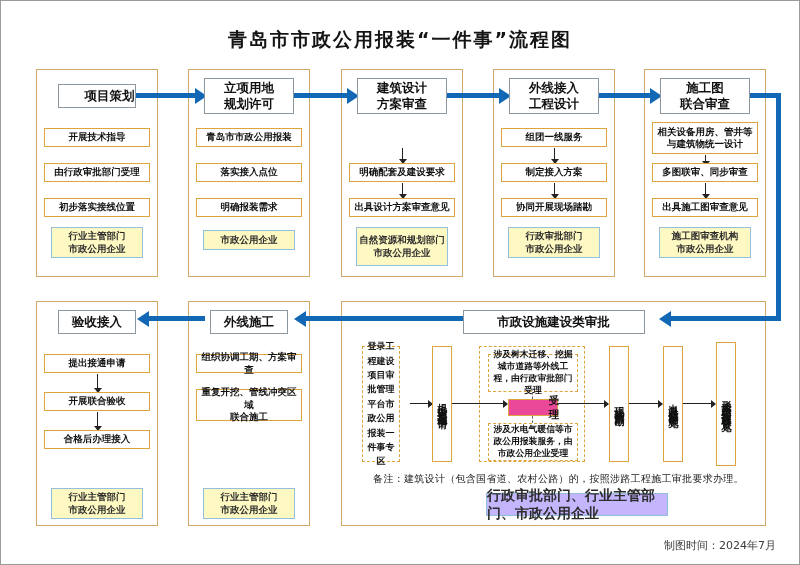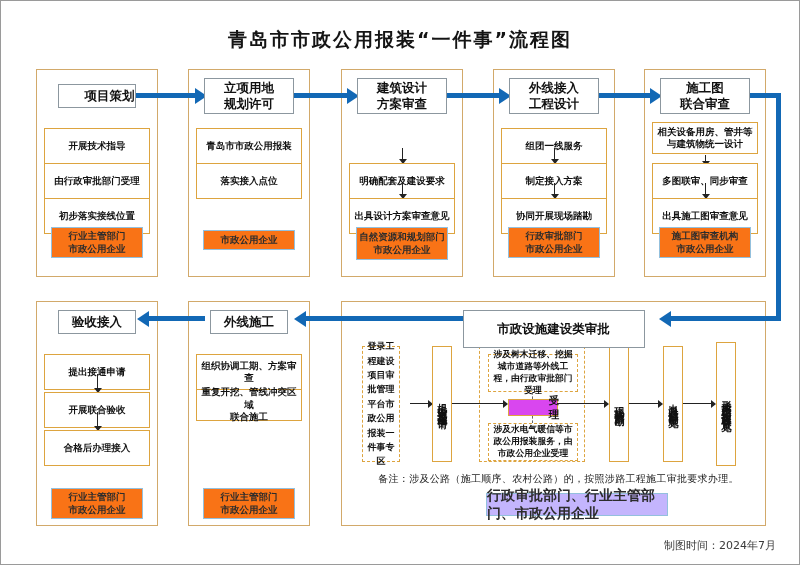--- a/index.html
+++ b/index.html
@@ -16,24 +16,24 @@
   .colb { position:absolute; top:300px; width:122px; height:225px; border:1.5px solid #d2a96a; background:#fff; }
 
   .hdr { position:absolute; left:50%; transform:translateX(-50%); background:#fff;
          border:1.5px solid #8c979f; display:flex; align-items:center; justify-content:center;
          font-size:12.5px; font-weight:bold; color:#111; text-align:center;
          white-space:pre-line; line-height:1.25; z-index:3; }
   .h1 { width:78px; height:24px; top:14px;padding-left:25px; }
   .h2 { width:90px; height:36px; top:8px; }
   .hb { width:78px; height:24px; top:8px; }
 
-  .step { position:absolute; left:7px; right:7px; height:36px; border:1.4px solid #dda43f; background:#fff;
+  .step { position:absolute; left:7px; right:7px; height:19px; border:1.4px solid #dda43f; background:#fff;
           display:flex; align-items:center; justify-content:center; text-align:center;
           font-size:9.5px; font-weight:bold; color:#111; white-space:pre-line; line-height:1.3; word-break:break-all; }
-  .dept { position:absolute; left:14px; right:14px; border:1px solid #93c0dd; background:#f97316;
+  .dept { position:absolute; left:14px; right:14px; border:1px solid #93c0dd; background:#fef9c3;
           display:flex; align-items:center; justify-content:center; text-align:center;
           font-size:9.5px; font-weight:bold; color:#2c2c2c; white-space:pre-line; line-height:1.35; }
 
   
   .sarrow { position:absolute; left:50%; width:1.2px; height:12px; background:#222; }
   .sarrow::after { content:''; position:absolute; left:-3.4px; bottom:-4px;
                    border-top:5px solid #222; border-left:4px solid transparent; border-right:4px solid transparent; }
 
   
   .bseg  { position:absolute; background:#1268b5; z-index:2; }
@@ -50,21 +50,21 @@
            writing-mode:vertical-rl; text-orientation:upright;
            display:flex; align-items:center; justify-content:center;
            font-size:10px; font-weight:bold; color:#111; letter-spacing:2px; }
   .portal{ position:absolute; border:1.2px dashed #dda43f; background:#fff;
            display:flex; align-items:center; justify-content:center; text-align:center;
            font-size:9px; font-weight:bold; color:#111; line-height:1.6; word-break:break-all; padding:2px 3px; }
   .group { position:absolute; border:1.2px dashed #dda43f; }
   .route { position:absolute; border:1.2px dashed #dda43f; background:#fff;
            display:flex; align-items:center; justify-content:center; text-align:center;
            font-size:8.8px; font-weight:bold; color:#111; line-height:1.35; word-break:break-all; padding:1px 2px; }
-  .accept{ position:absolute; border:1.4px solid #dda43f; background:#d946ef;
+  .accept{ position:absolute; border:1.4px solid #dda43f; background:#ec4899;
            display:flex; align-items:center; justify-content:center;
            font-size:10.5px; font-weight:bold; color:#111; letter-spacing:3px;padding-left:45px; }
   .vdash { position:absolute; width:0; border-left:1px dashed #666; }
 
   .karrow { position:absolute; height:1.2px; background:#222; }
   .karrow::after { content:''; position:absolute; right:-4px; top:-3.4px;
                    border-left:5px solid #222; border-top:4px solid transparent; border-bottom:4px solid transparent; }
 
   .note { position:absolute; left:25px; right:15px; top:170px; text-align:center;
           font-family:"DejaVu Serif","Liberation Serif",serif; font-size:10px; color:#222; letter-spacing:0.3px; }
@@ -86,31 +86,32 @@
     <div class="step" style="top:128px">初步落实接线位置</div>
     <div class="dept" style="top:157px;height:31px">行业主管部门
 市政公用企业</div>
   </div>
 
   <div class="col" style="left:187px">
     <div class="hdr h2">立项用地
 规划许可</div>
     <div class="step" style="top:58px">青岛市市政公用报装</div>
     <div class="step" style="top:93px">落实接入点位</div>
+    <div class="step" style="top:128px">明确报装需求</div>
     <div class="dept" style="top:160px;height:20px">市政公用企业</div>
   </div>
 
   <div class="col" style="left:340px">
     <div class="hdr h2">建筑设计
 方案审查</div>
     <div class="sarrow" style="top:78px"></div>
     <div class="step" style="top:93px">明确配套及建设要求</div>
     <div class="sarrow" style="top:113px"></div>
     <div class="step" style="top:128px">出具设计方案审查意见</div>
-    <div class="dept" style="top:157px;height:33px">自然资源和规划部门
+    <div class="dept" style="top:157px;height:39px">自然资源和规划部门
 市政公用企业</div>
   </div>
 
   <div class="col" style="left:492px">
     <div class="hdr h2">外线接入
 工程设计</div>
     <div class="step" style="top:58px">组团一线服务</div>
     <div class="sarrow" style="top:78px"></div>
     <div class="step" style="top:93px">制定接入方案</div>
     <div class="sarrow" style="top:113px"></div>
@@ -146,21 +147,21 @@
   <div class="colb" style="left:187px">
     <div class="hdr hb">外线施工</div>
     <div class="step" style="top:52px">组织协调工期、方案审查</div>
     <div class="step" style="top:87px;height:32px">重复开挖、管线冲突区域
 联合施工</div>
     <div class="dept" style="top:186px;height:31px">行业主管部门
 市政公用企业</div>
   </div>
 
   <div class="panel">
-    <div class="hdr" style="width:182px;height:38px;top:8px">市政设施建设类审批</div>
+    <div class="hdr" style="width:182px;height:24px;top:8px">市政设施建设类审批</div>
 
     <div class="portal" style="left:20px;top:44px;width:38px;height:116px">登录工程建设项目审批管理平台市政公用报装一件事专区</div>
     <div class="karrow" style="left:68px;top:101px;width:19px"></div>
 
     <div class="vbox" style="left:90px;top:44px;width:20px;height:116px">提出审批及报装申请</div>
     <div class="karrow" style="left:110px;top:101px;width:52px"></div>
 
     <div class="group" style="left:137px;top:44px;width:106px;height:116px">
       <div class="route" style="left:8px;top:7px;width:90px;height:38px">涉及树木迁移、挖掘城市道路等外线工程，由行政审批部门受理</div>
       <div class="vdash" style="left:52px;top:45px;height:7px"></div>
@@ -171,21 +172,21 @@
     <div class="karrow" style="left:215px;top:101px;width:48px"></div>
 
     <div class="vbox" style="left:267px;top:44px;width:20px;height:116px">现场联合踏勘</div>
     <div class="karrow" style="left:287px;top:101px;width:30px"></div>
 
     <div class="vbox" style="left:321px;top:44px;width:20px;height:116px">出具联合踏勘意见</div>
     <div class="karrow" style="left:341px;top:101px;width:29px"></div>
 
     <div class="vbox" style="left:374px;top:40px;width:20px;height:124px">形成市政公用报装联合意见</div>
 
-    <div class="note">备注：涉及公路（施工顺序、农村公路）的，按照涉路工程施工审批要求办理。</div>
+    <div class="note">备注：建筑设计（包含国省道、农村公路）的，按照涉路工程施工审批要求办理。</div>
     <div class="deptwide">行政审批部门、行业主管部门、市政公用企业</div>
   </div>
 
   <div class="bseg bh right" style="left:135px;top:92px;width:60px"></div>
   <div class="bseg bh right" style="left:293px;top:92px;width:54px"></div>
   <div class="bseg bh right" style="left:446px;top:92px;width:53px"></div>
   <div class="bseg bh right" style="left:598px;top:92px;width:52px"></div>
 
   <div class="bseg bh" style="left:749px;top:92px;width:31px"></div>
   <div class="bseg bv" style="left:775px;top:92px;height:228px"></div>

